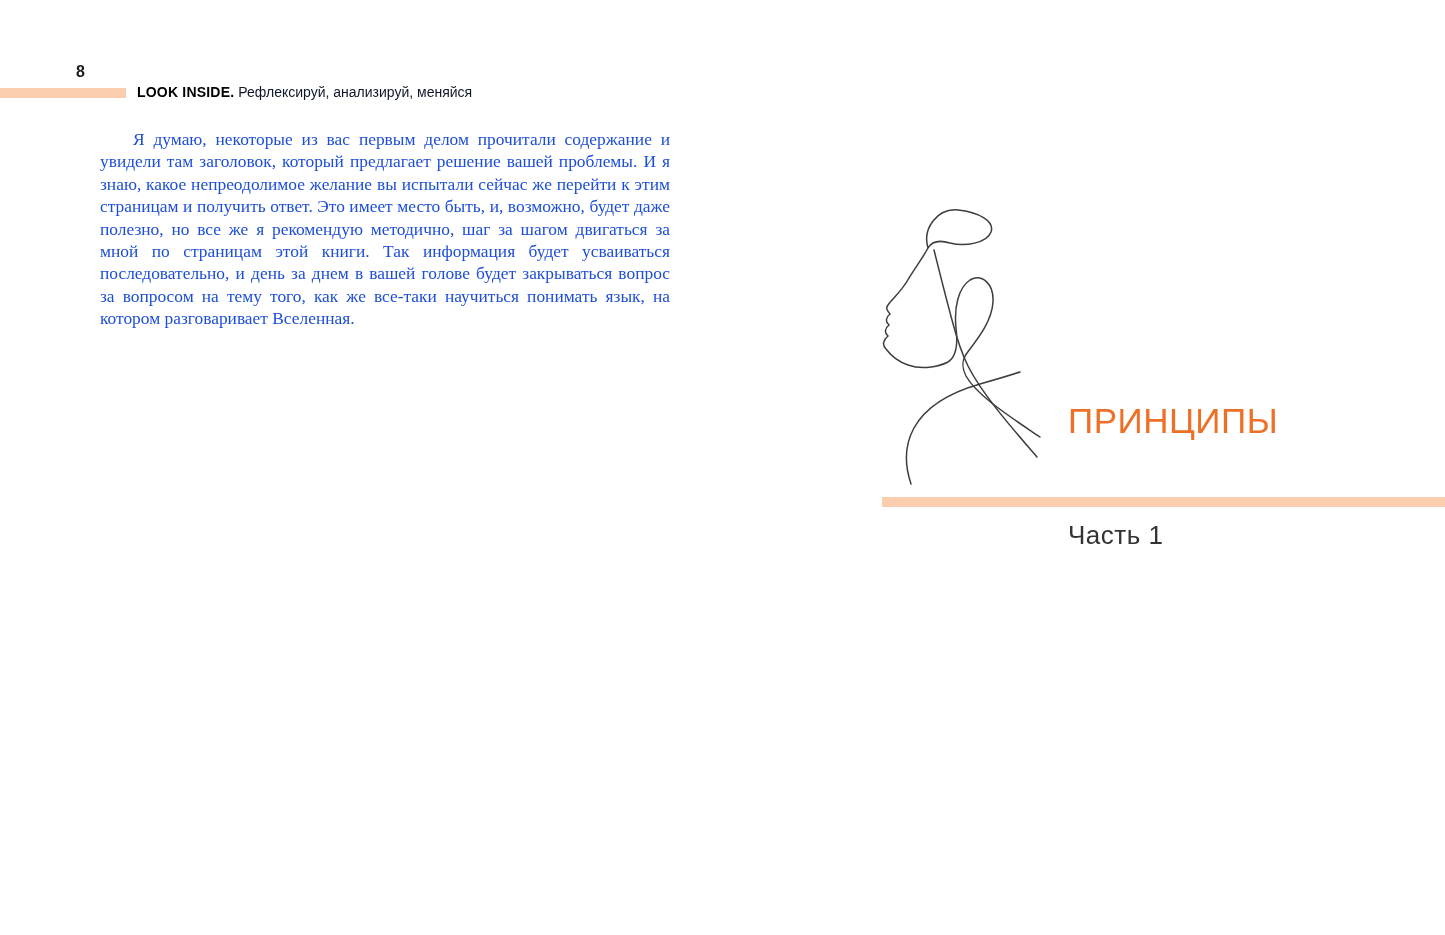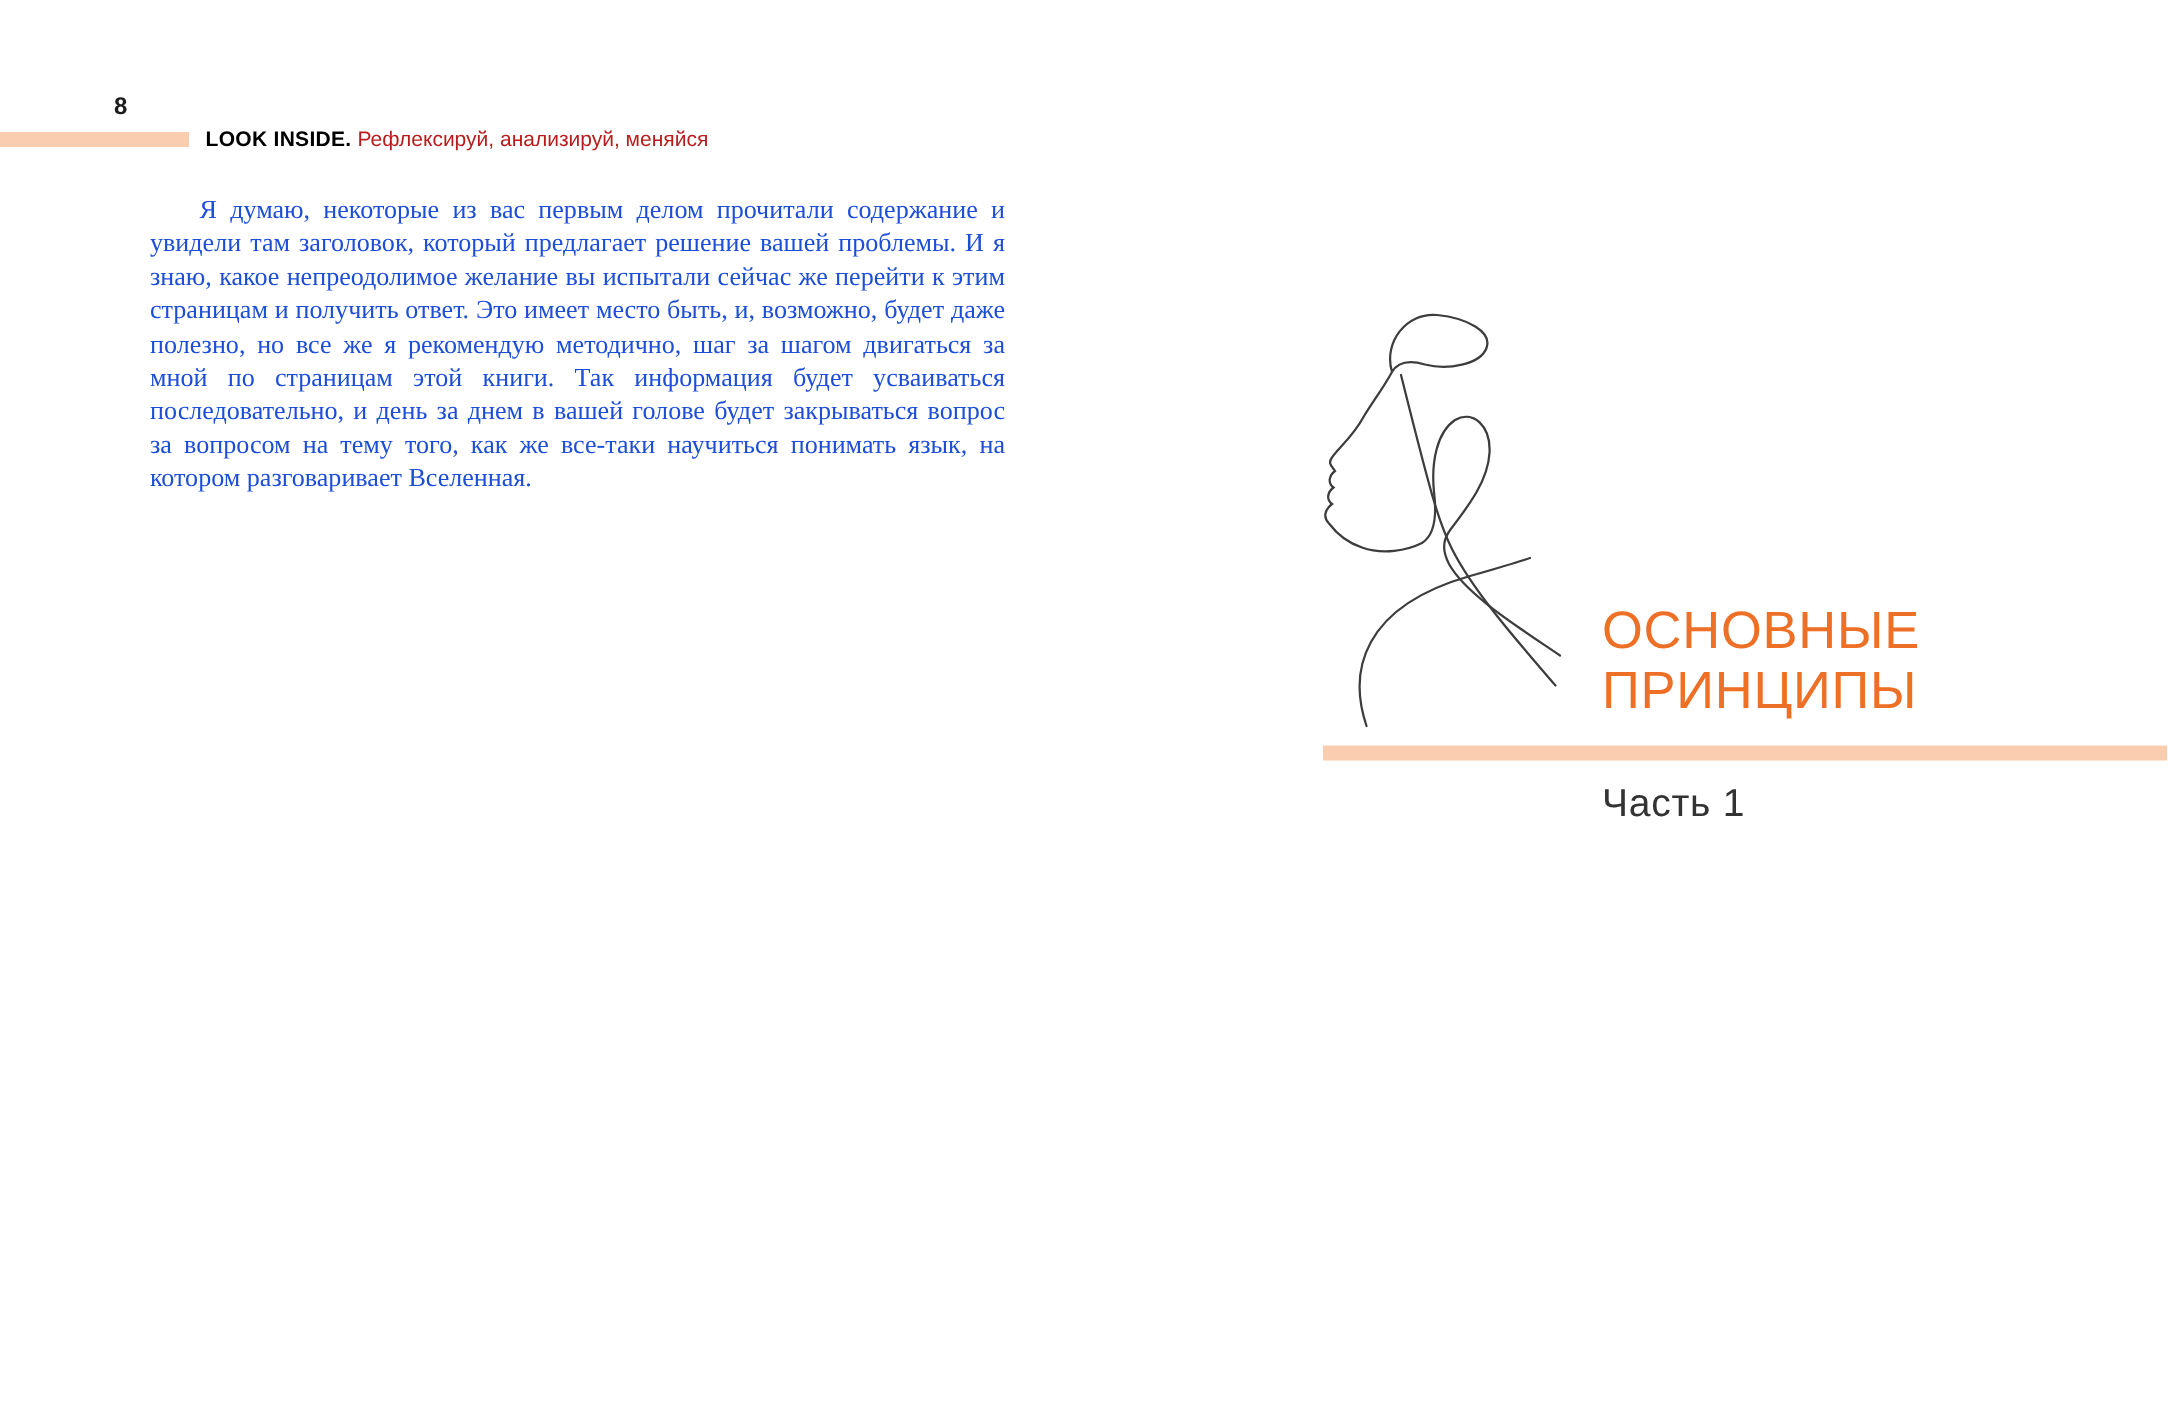--- a/index.html
+++ b/index.html
@@ -31,21 +31,21 @@
     left: 137px; top: 84px;
     font-size: 14px; line-height: 16px;
     white-space: nowrap;
   }
   .running-header .book-title {
     font-weight: bold;
     color: #000000;
     letter-spacing: 0.2px;
   }
   .running-header .tagline {
-    color: #b91c1c;
+    color: #0f172a;
     margin-left: 4px;
   }
   .body-paragraph {
     position: absolute;
     left: 100px; top: 128px;
     width: 570px;
     margin: 0;
     font-family: "Liberation Serif", serif;
     font-size: 17.4px;
     line-height: 22.4px;
@@ -139,21 +139,20 @@
       C 120 198 150 232 175 261"></path>
 
     <path d="
       M 49 288
       C 43 270 42 250 52 232
       C 64 210 90 196 118 188
       C 132 184 146 180 158 176"></path>
   </svg>
 
   <h1 class="section-title">
-    <span>ОСНОВНЫЕ</span>
     <span>ПРИНЦИПЫ</span>
   </h1>
 
   <div class="right-accent-bar"></div>
 
   <h2 class="part-label">Часть 1</h2>
 
 </div>
 
 </body></html>

